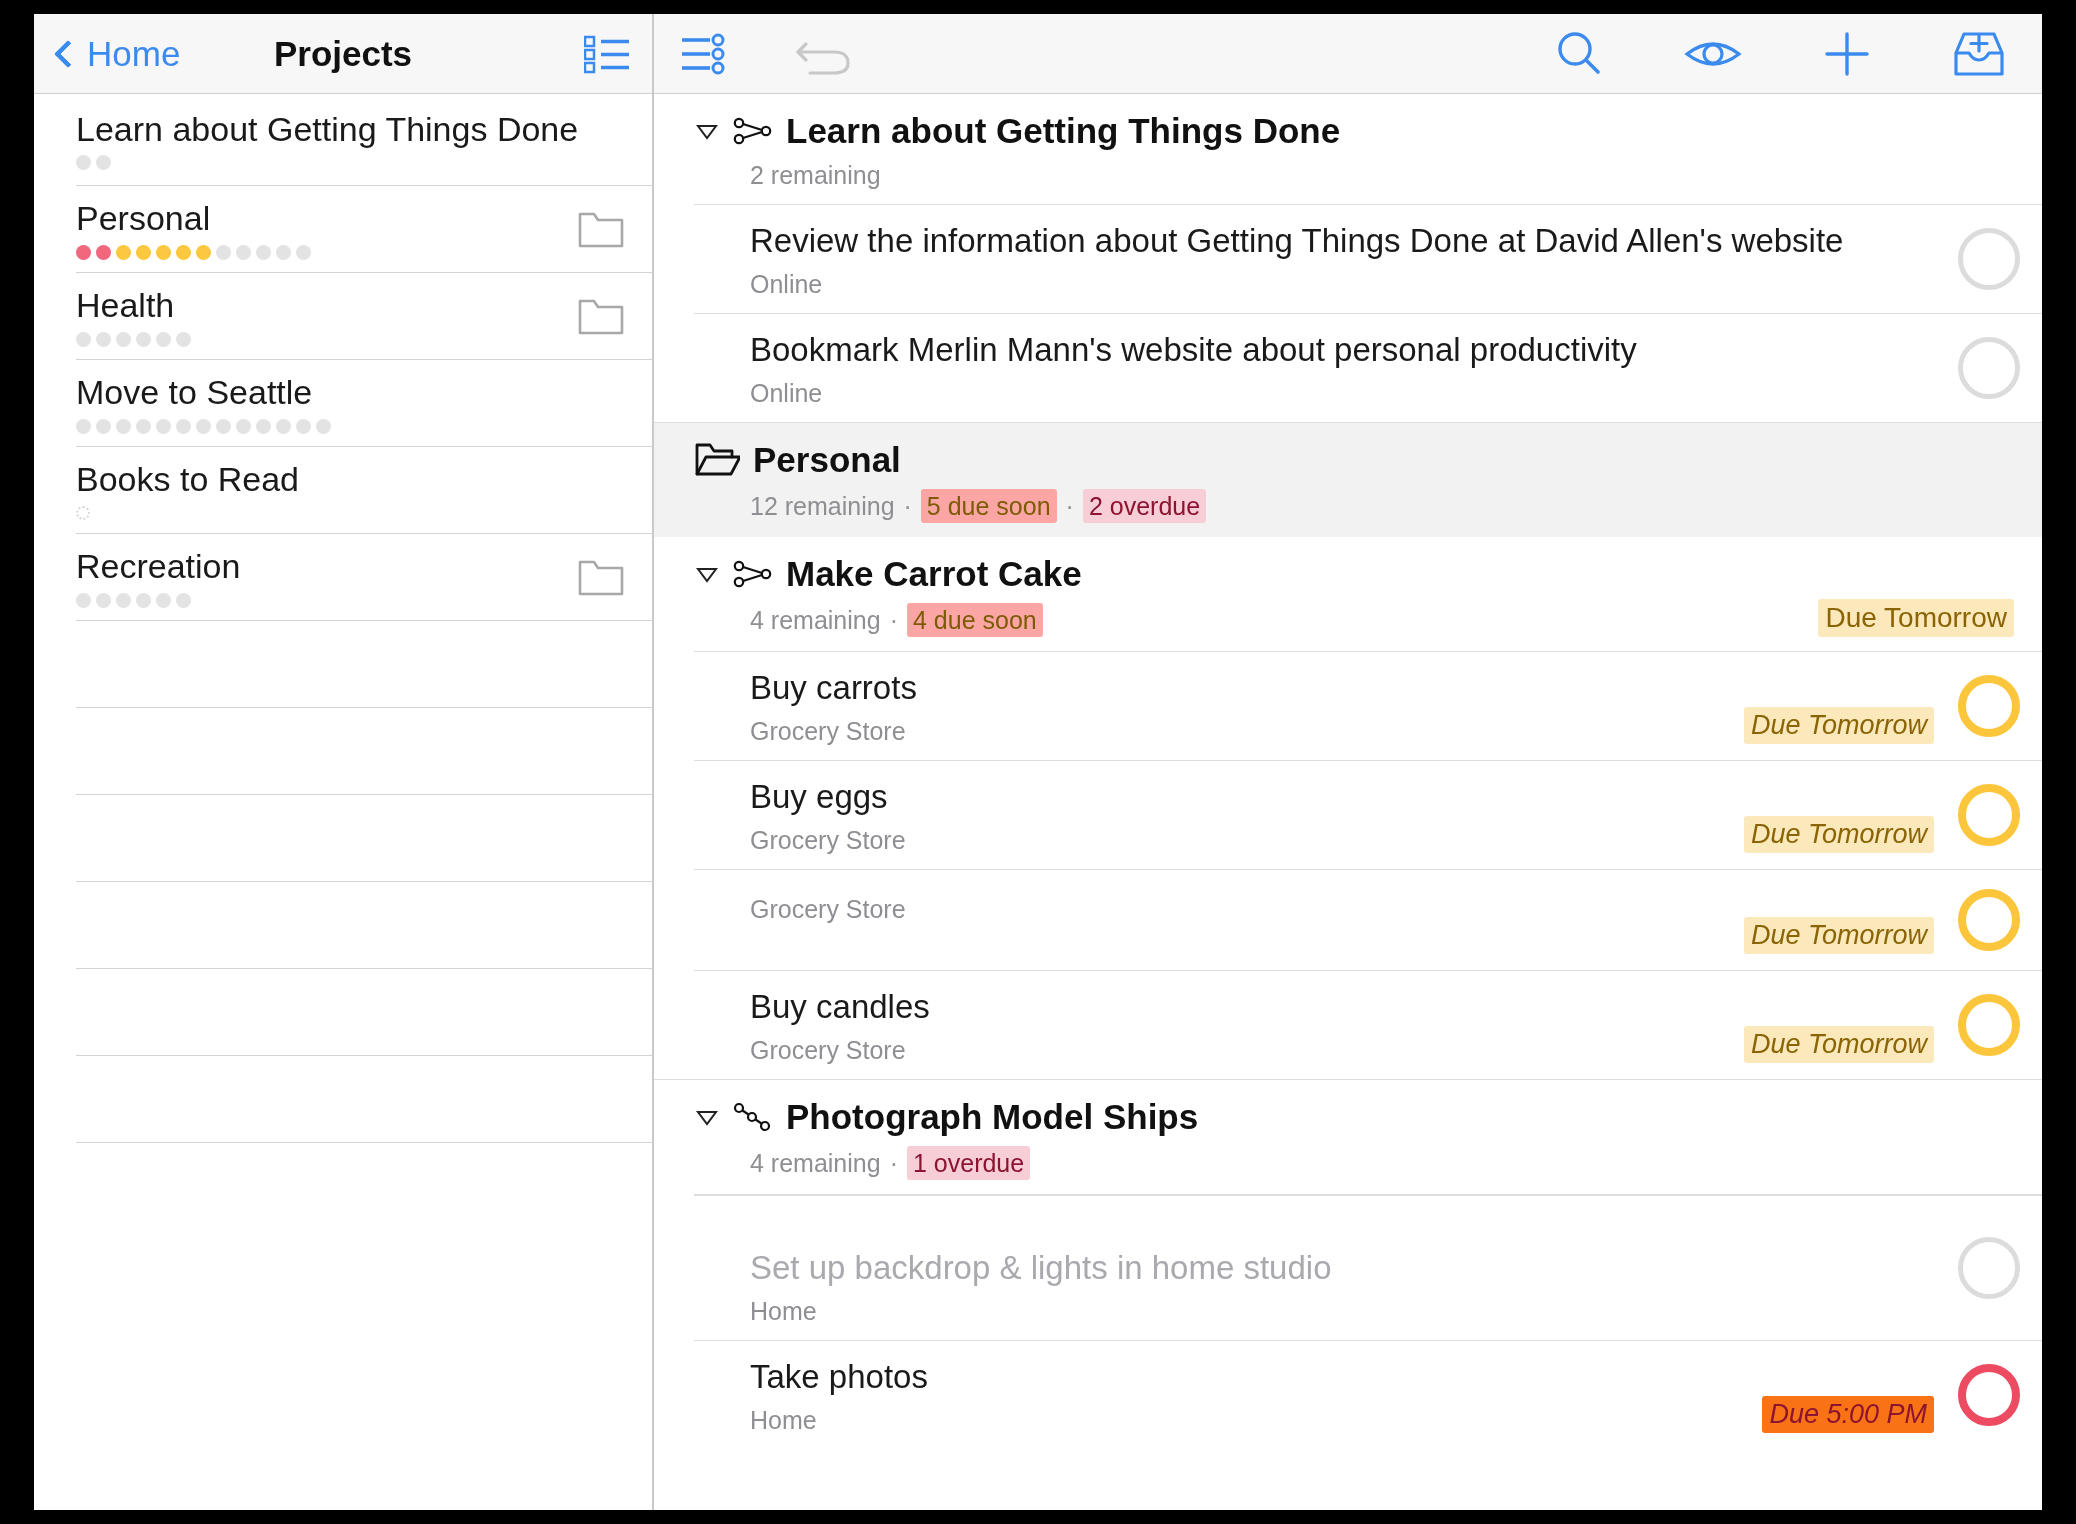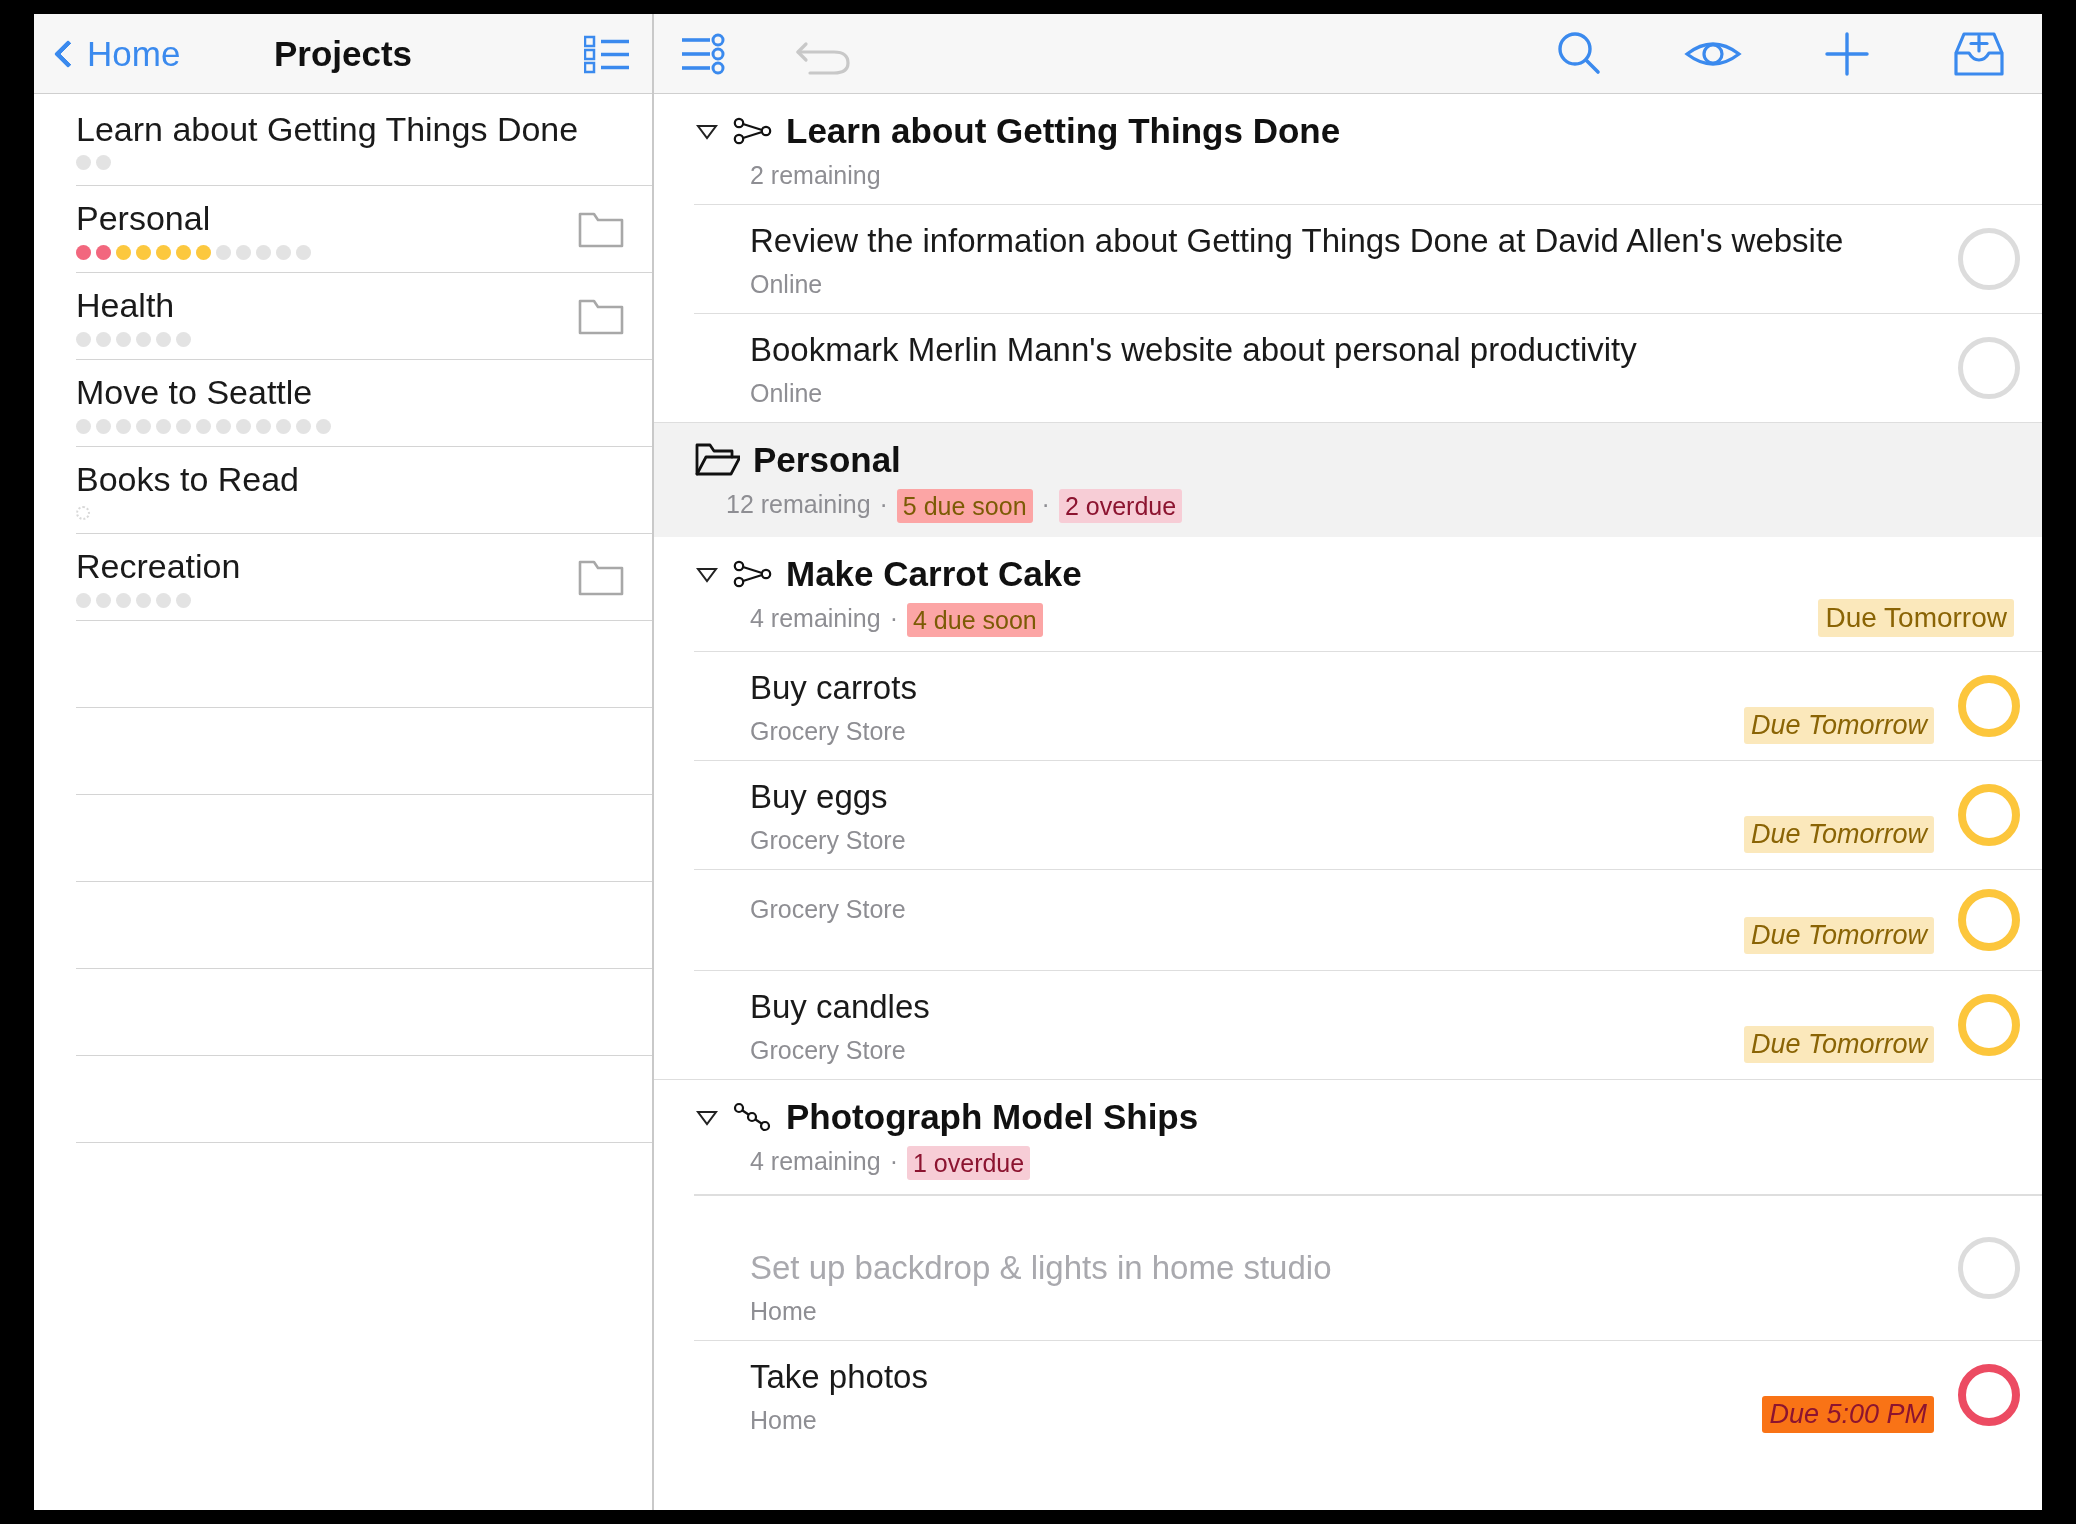--- a/index.html
+++ b/index.html
@@ -155,24 +155,24 @@
   .grp-header.folder { background: #f2f2f2; padding-left: 40px; }
   .grp-top { display: flex; align-items: center; gap: 13px; }
   .grp-title {
     font-size: 35px; font-weight: bold; color: #111;
     line-height: 42px;
   }
   .grp-sub {
     font-size: 25px; color: #8e8e93;
     margin-top: 8px;
     margin-left: 56px;
-    display: flex; align-items: flex-start; gap: 0;
+    display: flex; align-items: center; gap: 0;
     line-height: 30px;
   }
-  .grp-header.folder .grp-sub { margin-left: 32px; }
+  .grp-header.folder .grp-sub { margin-left: 56px; }
   .sep-dot { margin: 0 9px; color: #8e8e93; }
   .badge {
     padding: 2px 6px;
     border-radius: 3px;
     font-size: 25px;
     line-height: 30px;
     white-space: nowrap;
   }
   .badge.soon { background: #fca5a5; color: #7c5b05; }
   .badge.overdue { background: #f7cdd6; color: #8c1430; }

